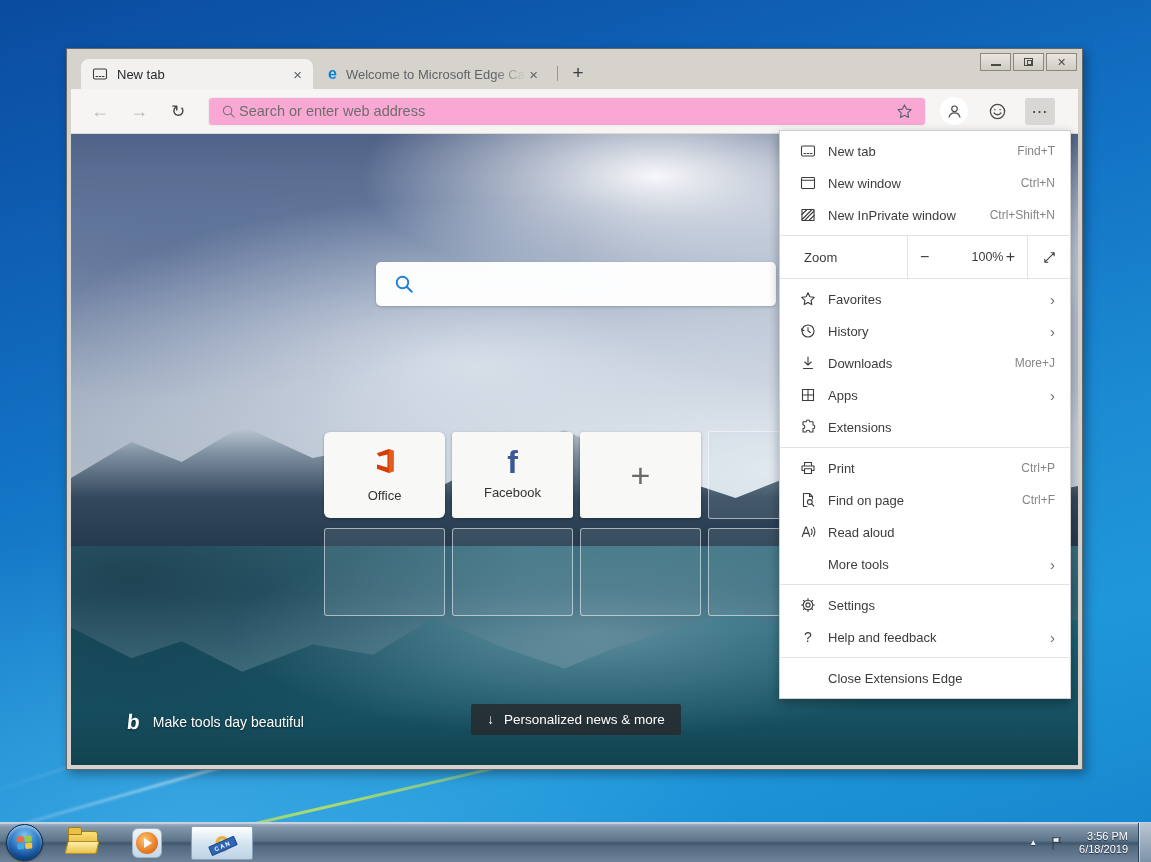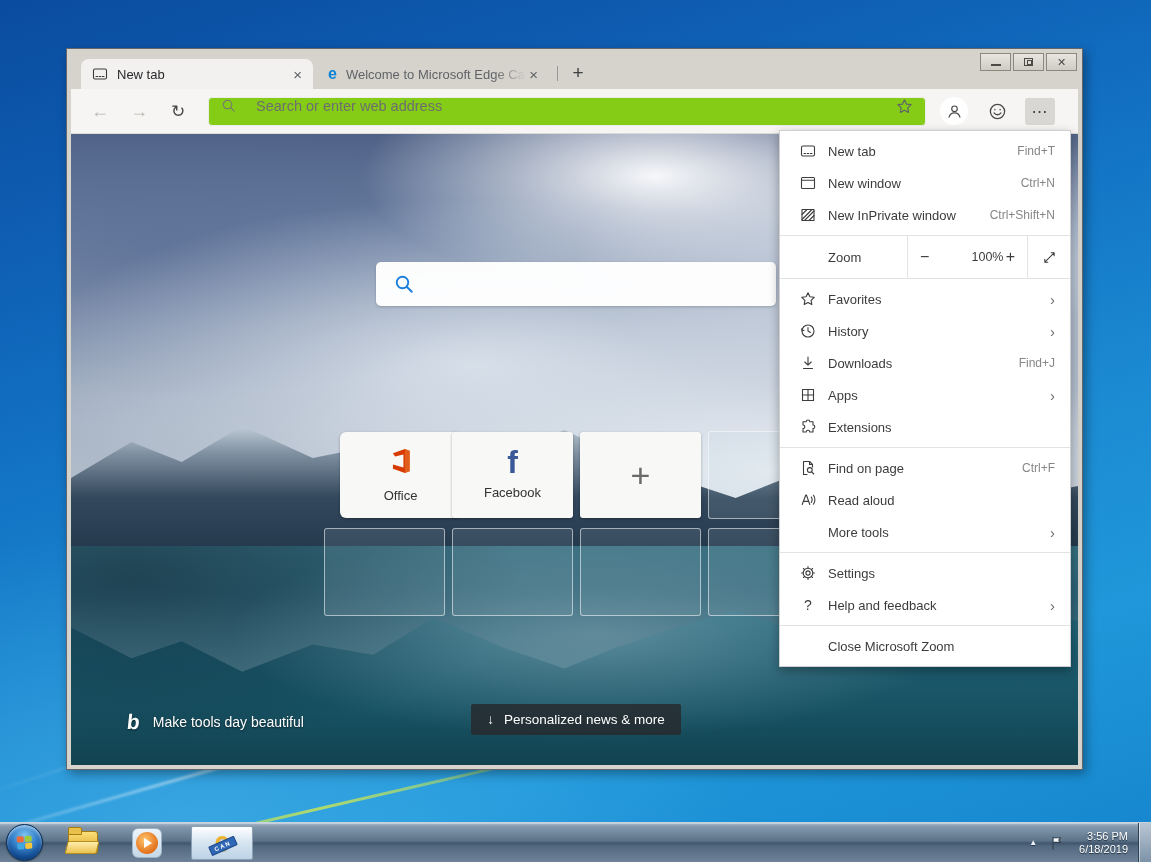--- a/index.html
+++ b/index.html
@@ -39,22 +39,22 @@
   .newtabbtn { position:absolute; left:494px; bottom:3px; width:26px; height:26px; display:flex; align-items:center; justify-content:center;
                font-size:19px; color:#3c4043; }
 
   
   .toolbar { position:absolute; top:40px; left:4px; right:4px; height:45px; background:#f6f5f3;
              border-bottom:1px solid #dcdad6; display:flex; align-items:center; }
   .navbtn { width:30px; height:30px; display:flex; align-items:center; justify-content:center; font-size:18px; }
   .dis { color:#b9b7b4; }
   .en { color:#454545; }
   .back { margin-left:14px; } .fwd { margin-left:9px; } .ref { margin-left:9px; font-size:17px;}
-  .addr { margin-left:15px; width:718px; height:29px; background:#84cc16; border:1px solid #ececea; border-radius:4px;
-          display:flex; align-items:flex-start; padding:0 12px; gap:20px; }
+  .addr { margin-left:15px; width:718px; height:29px; background:#f9a8d4; border:1px solid #ececea; border-radius:4px;
+          display:flex; align-items:center; padding:0 12px; gap:3px; }
   .addr input { border:none; outline:none; background:transparent; flex:1; font-size:14.5px; color:#333;
                 font-family:"Liberation Sans",sans-serif; }
   .addr input::placeholder { color:#6e6e6e; }
   .addr .star { color:#5f6368; }
   .tbicon { width:32px; height:30px; display:flex; align-items:center; justify-content:center; }
   .avatar { margin-left:14px; width:28px; height:28px; border-radius:50%; background:#fff; display:flex; align-items:center; justify-content:center;}
   .smiley { margin-left:13px; }
   .dotsbtn { margin-left:12px; width:30px; height:27px; background:#d8d7d4; border-radius:3px; display:flex; align-items:center;
              justify-content:center; font-size:16px; color:#3c4043; letter-spacing:1px;}
 
@@ -104,21 +104,21 @@
           box-shadow:0 4px 10px rgba(0,0,0,.32); z-index:50; }
   .msec { padding:4px 0; }
   .mdiv { height:1px; background:#e3e3e3; }
   .mi { height:32px; display:flex; align-items:center; padding:0 15px 0 20px; color:#3c3c3c; }
   .mic { width:16px; height:16px; flex:none; display:flex; align-items:center; justify-content:center; color:#3c3c3c; }
   .mil { margin-left:12px; flex:1; font-size:13px; white-space:nowrap; }
   .mis { font-size:12px; color:#868686; }
   .mch { font-size:15px; color:#6d6d6d; line-height:1; }
   .helpq { font-size:14px; color:#3c3c3c; }
   .mzoom { height:42px; display:flex; align-items:stretch; }
-  .mzoom .zlab { width:127px; display:flex; align-items:center; padding-left:48px; font-size:13px; color:#3c3c3c; }
+  .mzoom .zlab { width:127px; display:flex; align-items:center; padding-left:24px; font-size:13px; color:#3c3c3c; }
   .zctl { width:121px; border-left:1px solid #e3e3e3; border-right:1px solid #e3e3e3; display:flex; align-items:center;
           justify-content:space-between; padding:0 12px; }
   .zbtn { border:none; background:none; font-size:16px; color:#3c3c3c; font-family:"Liberation Sans",sans-serif; }
   .zval { font-size:12.5px; color:#3c3c3c;margin-left:40px; }
   .zexp { flex:1; display:flex; align-items:center; justify-content:center; color:#3c3c3c; }
 
   svg.ic { stroke:currentColor; fill:none; stroke-width:1.1; stroke-linecap:round; stroke-linejoin:round; }
 
   
   .taskbar { position:absolute; left:0; right:0; bottom:0; height:40px;
@@ -237,21 +237,21 @@
 
       <div class="searchweb">
         <span style="color:#1a7edb; display:flex;">
           <svg class="ic" width="20" height="20" viewBox="0 0 16 16" style="stroke-width:1.5;">
               <circle cx="6.8" cy="6.8" r="4.6"></circle>
               <path d="M10.2 10.2L14.2 14.2"></path>
             </svg>
         </span>
       </div>
 
-      <div class="tile tile-solid" style="left:269px; top:298px;border-radius:6px;">
+      <div class="tile tile-solid" style="left:253px; top:298px;border-radius:6px;">
         <span>
           <svg width="28" height="28" viewBox="0 0 16 16">
               <path fill="#d83b01" d="M3.4 3.6L10.2 1.2 13 2.1v11.8l-2.8.9-6.8-2.4V10l6 1.7V4.3L4.6 5.4z"></path>
               <path fill="#ea7b33" d="M10.2 1.2L13 2.1v11.8l-2.8.9z" opacity=".55"></path>
             </svg>
         </span>
         <span class="tname">Office</span>
       </div>
       <div class="tile tile-solid" style="left:381px; top:298px;">
         <span class="fbf">f</span>
@@ -348,21 +348,21 @@
         <span class="mil">History</span>
         <span class="mch">›</span>
       </div>
       <div class="mi">
         <span class="mic">
             <svg class="ic" width="16" height="16" viewBox="0 0 16 16">
               <path d="M8 2v8 M4.8 7l3.2 3.2L11.2 7 M3.5 13.5h9"></path>
             </svg>
           </span>
         <span class="mil">Downloads</span>
-        <span class="mis">Find+J</span>
+        <span class="mis">More+J</span>
       </div>
       <div class="mi">
         <span class="mic">
             <svg class="ic" width="16" height="16" viewBox="0 0 16 16">
               <rect x="2.5" y="2.5" width="11" height="11"></rect>
               <path d="M2.5 8h11 M8 2.5v11"></path>
             </svg>
           </span>
         <span class="mil">Apps</span>
         <span class="mch">›</span>
@@ -372,20 +372,29 @@
             <svg class="ic" width="16" height="16" viewBox="0 0 16 16">
               <path d="M6.2 2.8a1.8 1.8 0 0 1 3.6 0H13v3.2a1.8 1.8 0 0 1 0 3.6V13H9.8a1.8 1.8 0 0 0-3.6 0H3V9.6a1.8 1.8 0 0 0 0-3.6V2.8z"></path>
             </svg>
           </span>
         <span class="mil">Extensions</span>
       </div>
     </div>
     <div class="mdiv"></div>
 
     <div class="msec">
+      <div class="mi">
+        <span class="mic">
+            <svg class="ic" width="16" height="16" viewBox="0 0 16 16">
+              <path d="M4.5 6V2.5h7V6 M4.5 10.5H2V6h12v4.5h-2.5 M4.5 8.8h7v4.7h-7z"></path>
+            </svg>
+          </span>
+        <span class="mil">Print</span>
+        <span class="mis">Ctrl+P</span>
+      </div>
       <div class="mi">
         <span class="mic">
             <svg class="ic" width="16" height="16" viewBox="0 0 16 16">
               <path d="M12.5 7V4.5l-3-3H3.5v13H7 M9.5 1.5v3h3"></path>
               <circle cx="9.8" cy="10" r="2.4"></circle>
               <path d="M11.6 11.8l2.2 2.2"></path>
             </svg>
           </span>
         <span class="mil">Find on page</span>
         <span class="mis">Ctrl+F</span>
@@ -421,21 +430,21 @@
         <span class="mic helpq">?</span>
         <span class="mil">Help and feedback</span>
         <span class="mch">›</span>
       </div>
     </div>
     <div class="mdiv"></div>
 
     <div class="msec">
       <div class="mi">
         <span class="mic"></span>
-        <span class="mil">Close Microsoft Zoom</span>
+        <span class="mil">Close Extensions Edge</span>
       </div>
     </div>
   </div>
 
   <div class="taskbar">
     <div class="orb">
       <span class="flag">
         <span class="fl1"></span>
           <span class="fl2"></span>
           <span class="fl3"></span>

